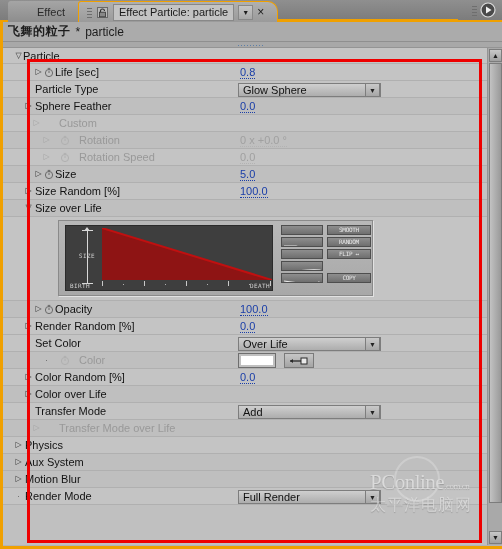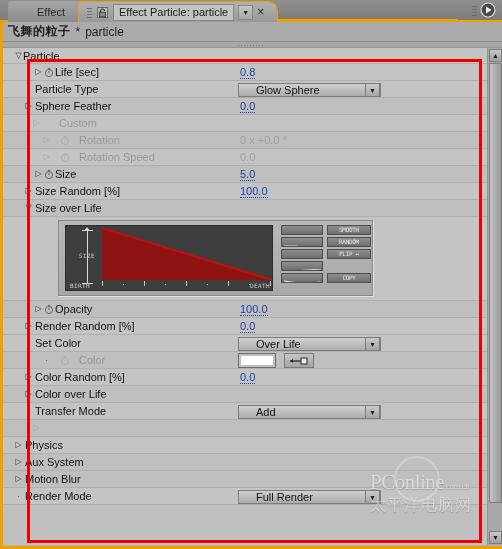--- a/index.html
+++ b/index.html
@@ -141,21 +141,21 @@
   .row.disabled .val { color: #a0a0a0; border-bottom-color: #b3b3b3; }
 
   
   .dd {
     position: absolute; left: 238px; top: 2px;
     width: 143px; height: 14px;
     background: linear-gradient(#cfcfcf, #adadad);
     border: 1px solid #7d7d7d;
     display: flex; align-items: center;
     font-size: 11px; color: #111;
-    padding-left: 17px;
+    padding-left: 4px;
   }
   .dd-arrow {
     position: absolute; right: 0; top: -1px;
     width: 15px; height: 14px;
     background: linear-gradient(#c9c9c9, #a6a6a6);
     border: 1px solid #7d7d7d;
     display: flex; align-items: center; justify-content: center;
     font-size: 7px; color: #222;
   }
 
@@ -601,20 +601,21 @@
           <span class="lbl">Transfer Mode</span>
           <span class="dd">
             <span>Add</span>
             <span class="dd-arrow">▼</span>
           </span>
         </div>
         <div class="row disabled alt">
           <span style="width:24px;flex:none;"></span>
           <span class="tri closed"></span>
           <span style="width:2px;flex:none;"></span>
+          <span class="lbl">Transfer Mode over Life</span>
         </div>
         <div class="row">
           <span style="width:14px;flex:none;"></span>
           <span class="tri closed"></span>
           <span style="width:2px;flex:none;"></span>
           <span class="lbl">Physics</span>
         </div>
         <div class="row alt">
           <span style="width:14px;flex:none;"></span>
           <span class="tri closed"></span>

